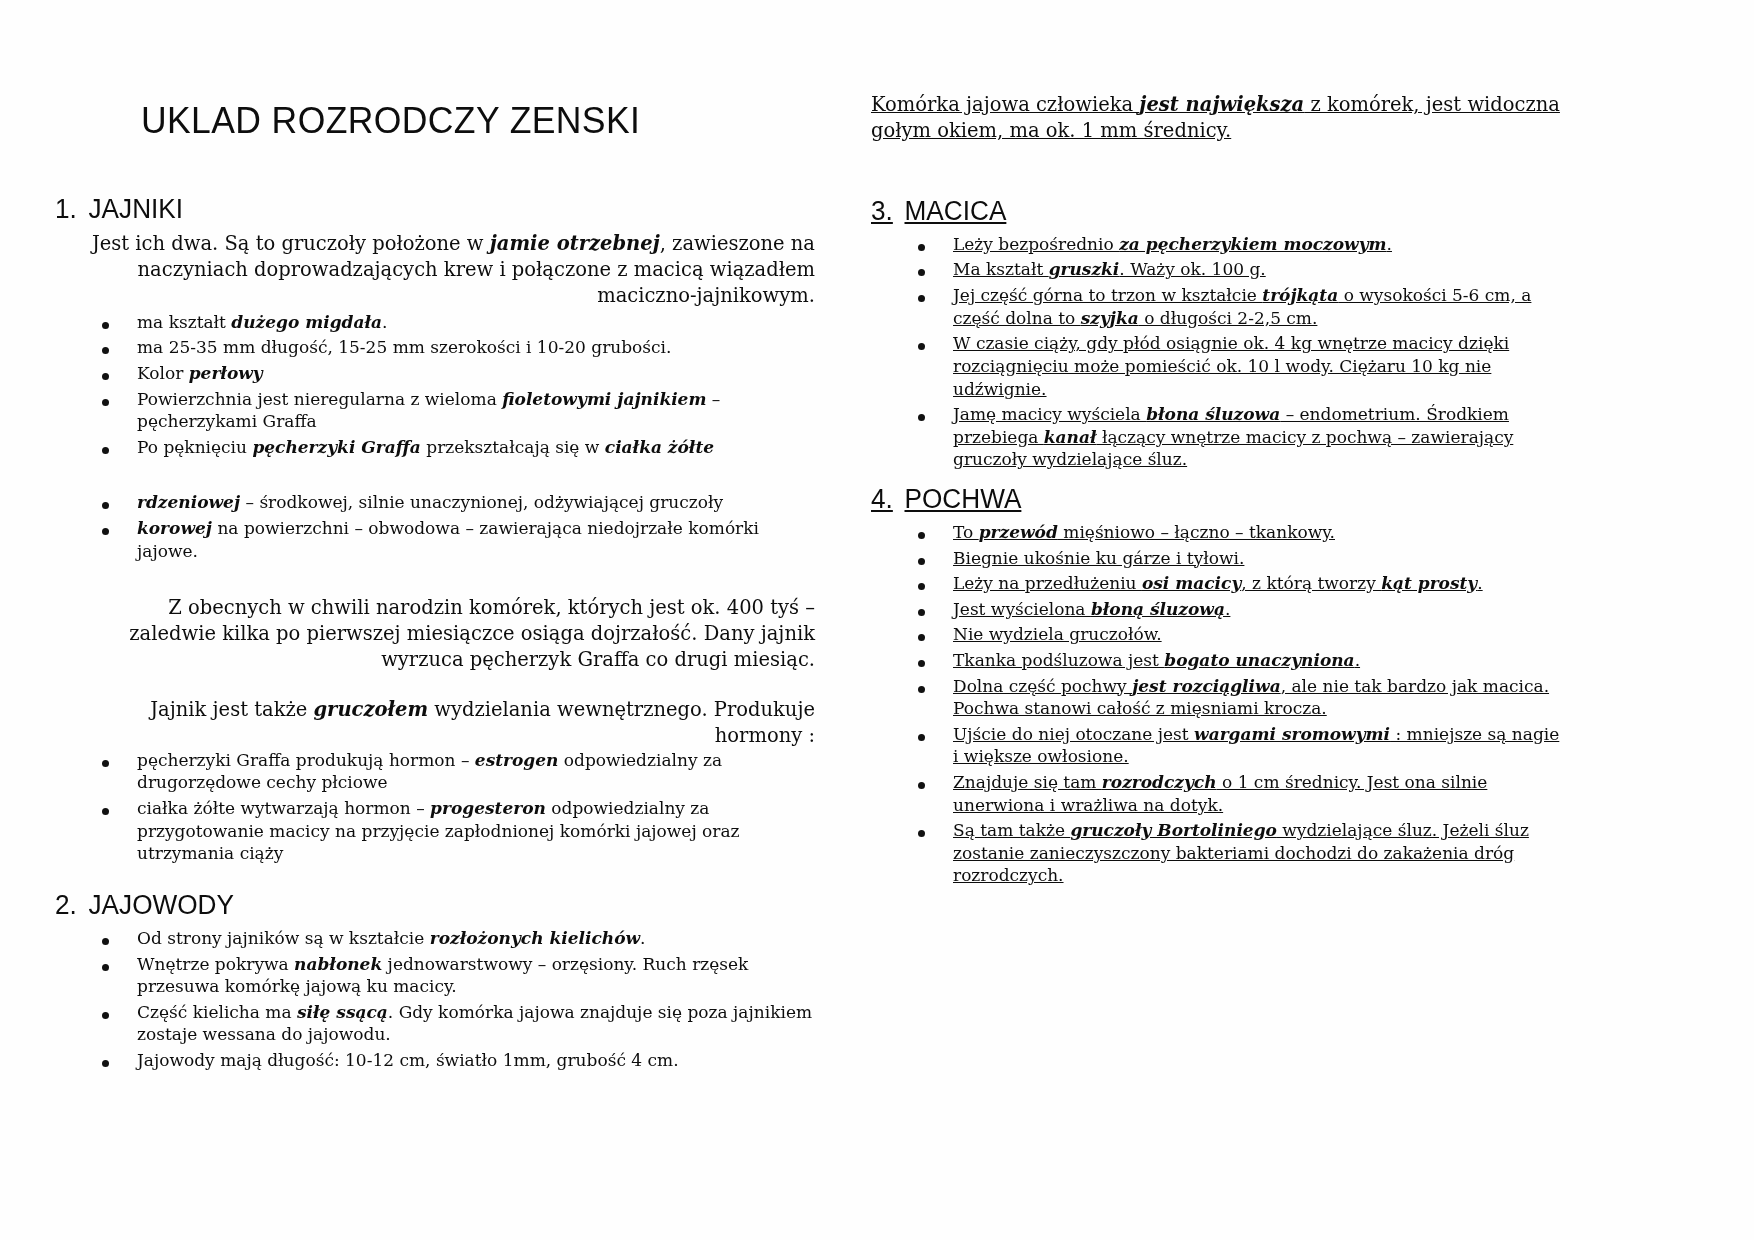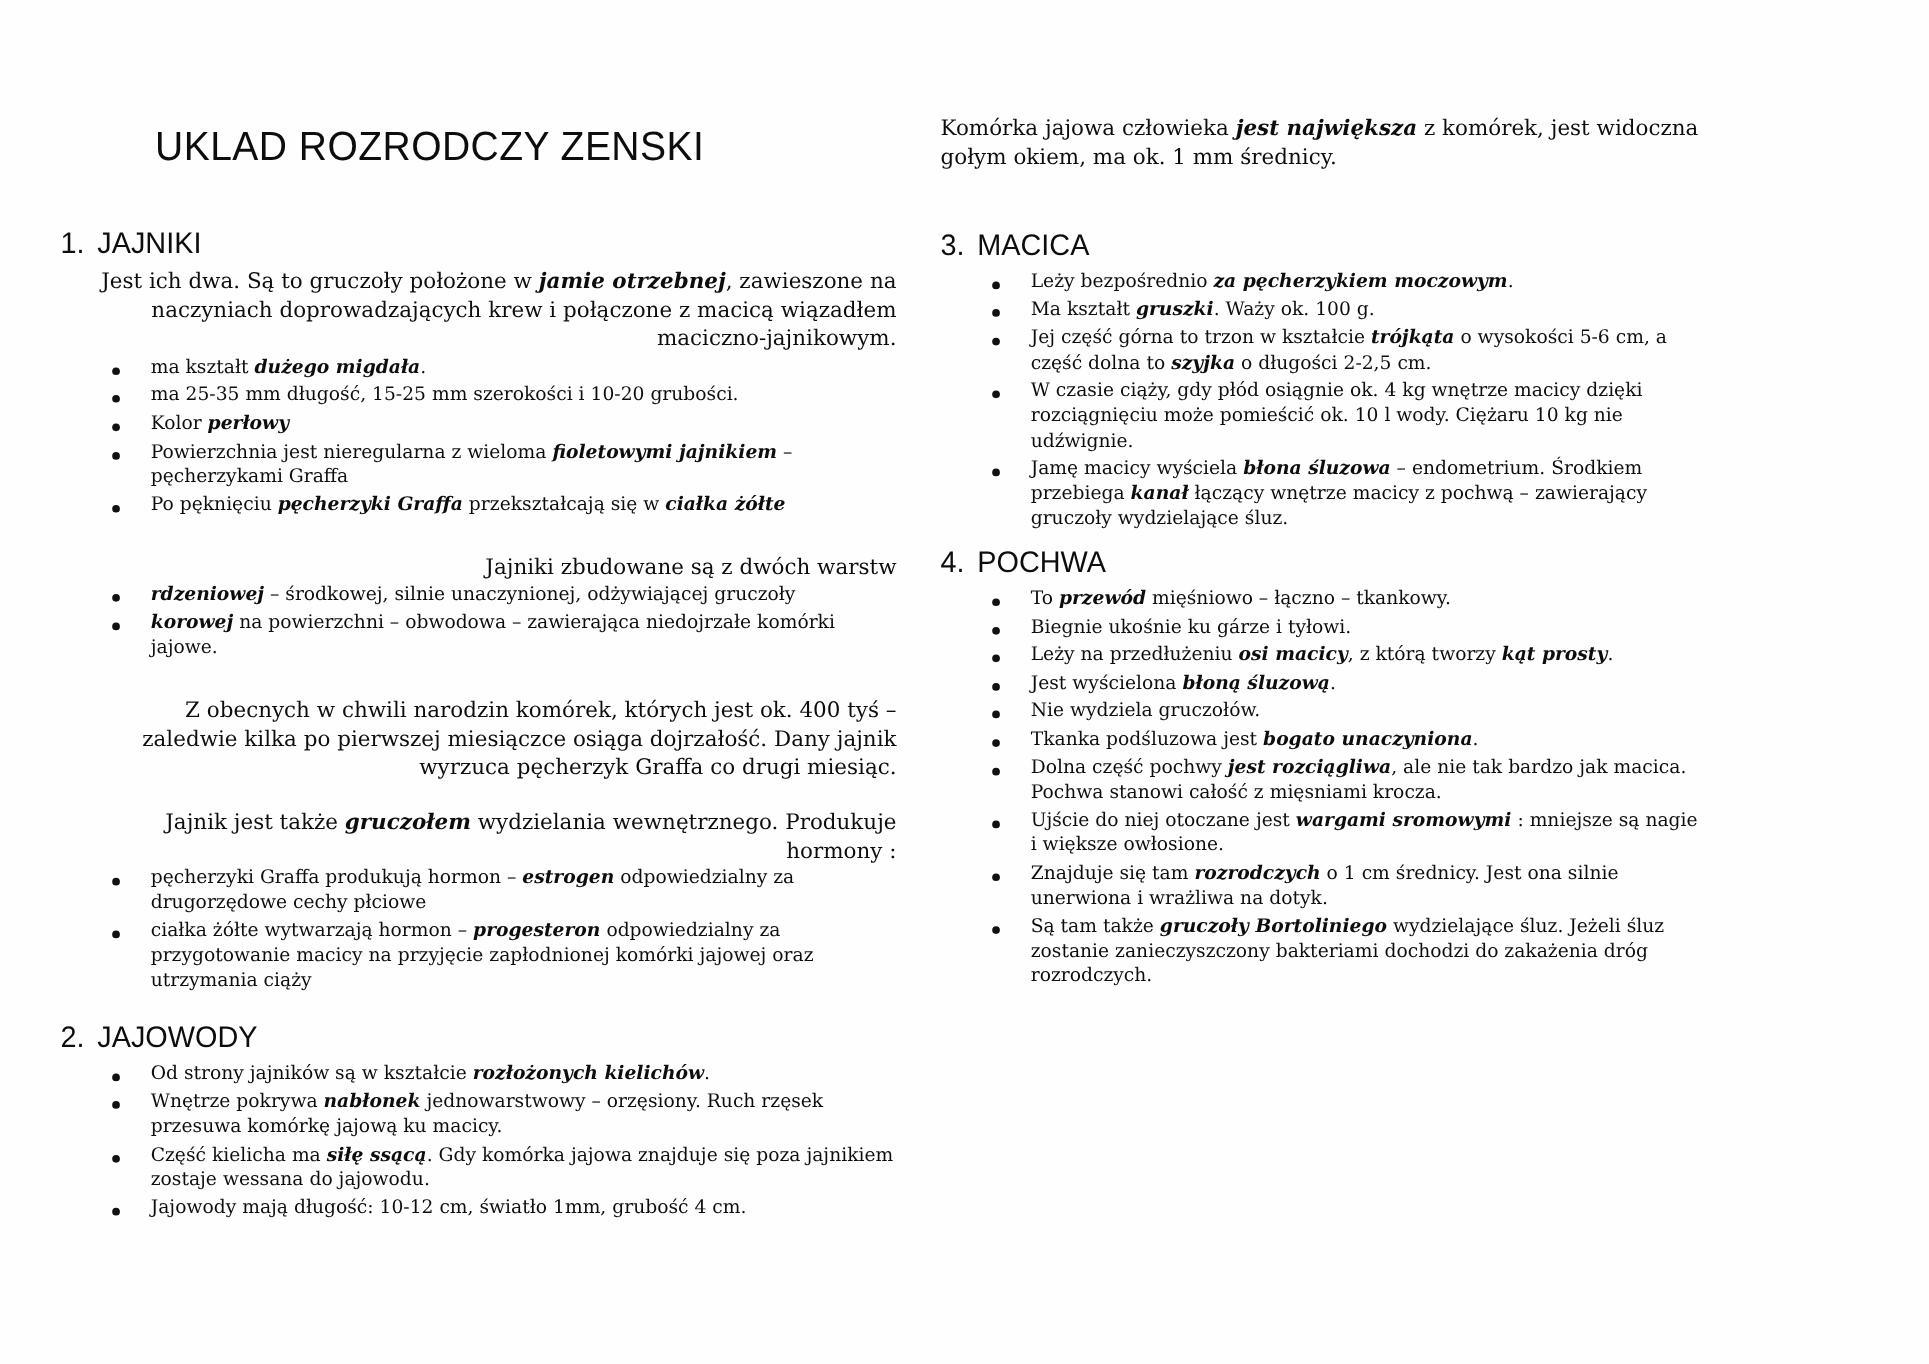--- a/index.html
+++ b/index.html
@@ -17,37 +17,38 @@
     color: #0d0d0d;
     -webkit-font-smoothing: antialiased;
   }
   .page {
     position: absolute;
     inset: 0;
     background: #fefefe;
   }
   .columns {
     position: absolute;
-    left: 0; top: 16px;
+    left: 0; top: 4px;
     width: 1754px;
     height: 948px;
     display: flex;
     box-sizing: border-box;
   }
   .col-left {
     width: 760px;
     margin-left: 55px;
     padding-top: 96px;
     box-sizing: border-box;
   }
   .col-right {
     width: 700px;
-    margin-left: 32px;
+    margin-left: 48px;
     padding-top: 88px;
     box-sizing: border-box;
+    text-decoration: underline;
   }
   .doc-title {
     font-family: "Liberation Sans", "DejaVu Sans", sans-serif;
     font-size: 37px;
     font-weight: 400;
     letter-spacing: 0.4px;
     margin: 0 0 52px 86px;
     white-space: nowrap;
     transform: scaleX(0.96);
     transform-origin: left center;
@@ -128,21 +129,20 @@
       <ul class="bul">
         <li><span>ma kształt </span><b>dużego migdała</b><span>.</span></li>
         <li><span>ma 25-35 mm długość, 15-25 mm szerokości i 10-20 grubości.</span></li>
         <li><span>Kolor </span><b>perłowy</b></li>
         <li><span>Powierzchnia jest nieregularna z wieloma </span><b>fioletowymi jajnikiem</b><span> – pęcherzykami Graffa</span></li>
         <li><span>Po pęknięciu </span><b>pęcherzyki Graffa</b><span> przekształcają się w </span><b>ciałka żółte</b></li>
       </ul>
 
       <div class="spacer-lg"></div>
 
-      <p class="para tight">Jajniki zbudowane są z dwóch warstw</p>
 
       <ul class="bul">
         <li><b>rdzeniowej</b><span> – środkowej, silnie unaczynionej, odżywiającej gruczoły</span></li>
         <li><b>korowej</b><span> na powierzchni – obwodowa – zawierająca niedojrzałe komórki jajowe.</span></li>
       </ul>
 
       <div class="spacer-lg"></div>
 
       <p class="para">Z obecnych w chwili narodzin komórek, których jest ok. 400 tyś – zaledwie kilka po pierwszej miesiączce osiąga dojrzałość. Dany jajnik wyrzuca pęcherzyk Graffa co drugi miesiąc.</p>
 

